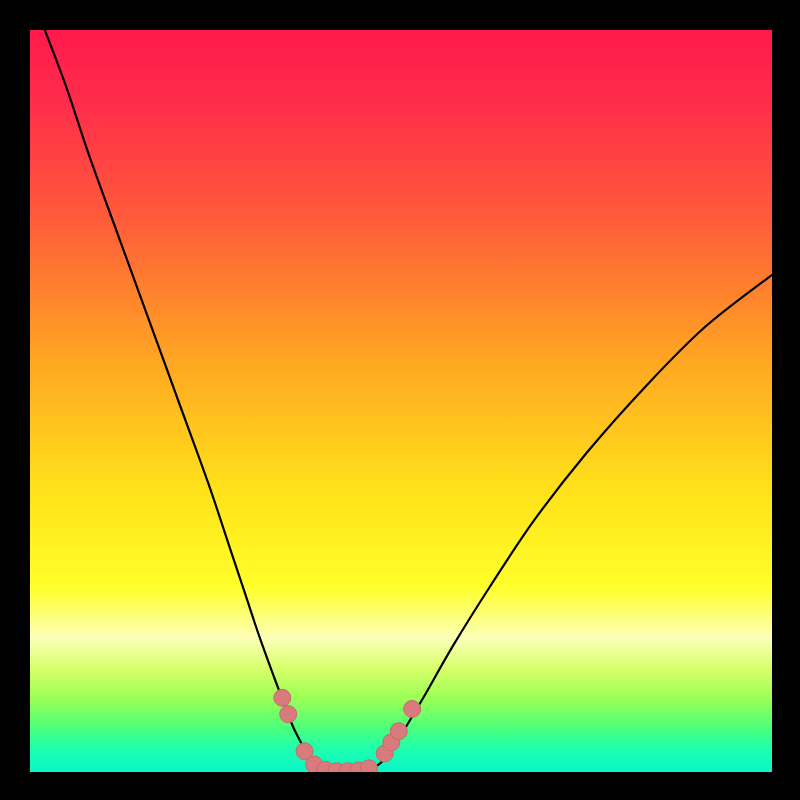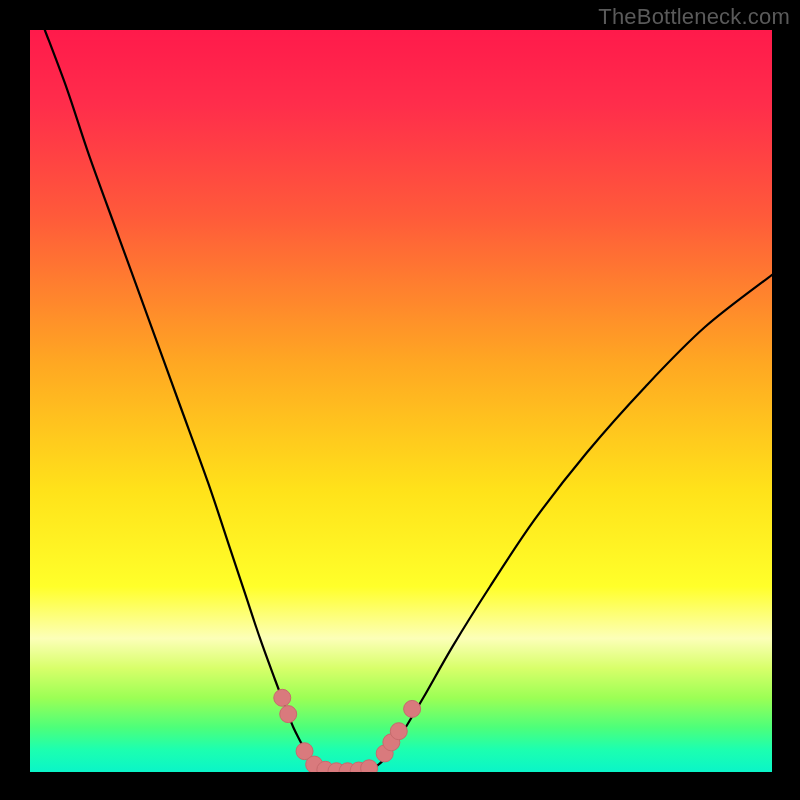--- a/index.html
+++ b/index.html
@@ -29,21 +29,20 @@
   svg {
     position: absolute;
     top: 0;
     left: 0;
   }
 </style>
 </head>
 <body>
 
 <div class="frame">
-  <div class="attribution">TheBottleneck.com</div>
 
   <svg id="chart-svg" width="800" height="800" viewBox="0 0 800 800">
     <defs>
       <linearGradient id="bg-grad" x1="0" y1="0" x2="0" y2="1">
           <stop offset="0%" stop-color="#ff1a4b"></stop>
           <stop offset="10%" stop-color="#ff2d4b"></stop>
           <stop offset="25%" stop-color="#ff5a3a"></stop>
           <stop offset="45%" stop-color="#ffa822"></stop>
           <stop offset="62%" stop-color="#ffe21a"></stop>
           <stop offset="75%" stop-color="#ffff2a"></stop>

